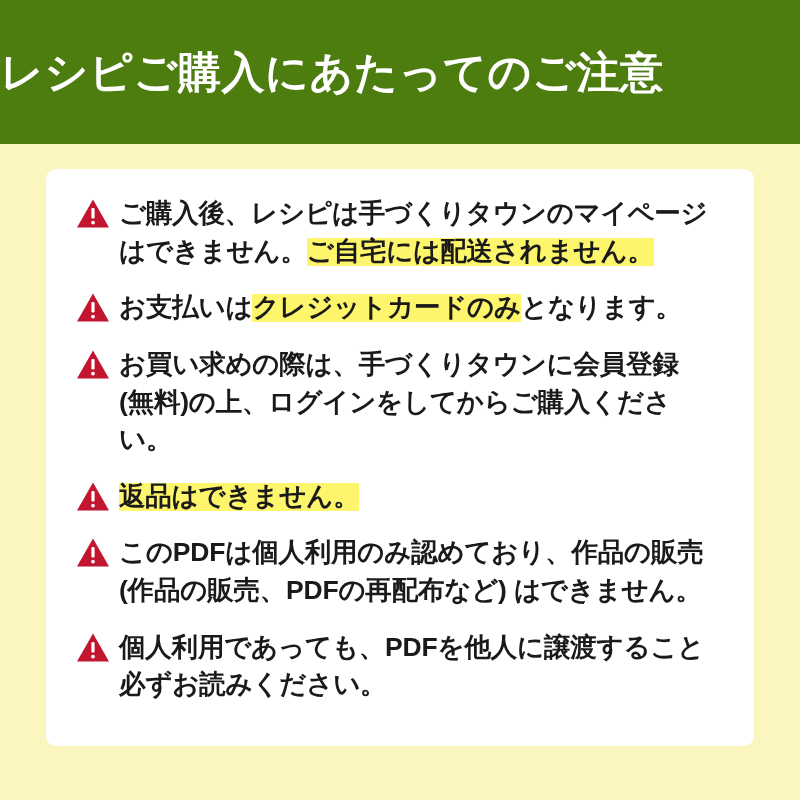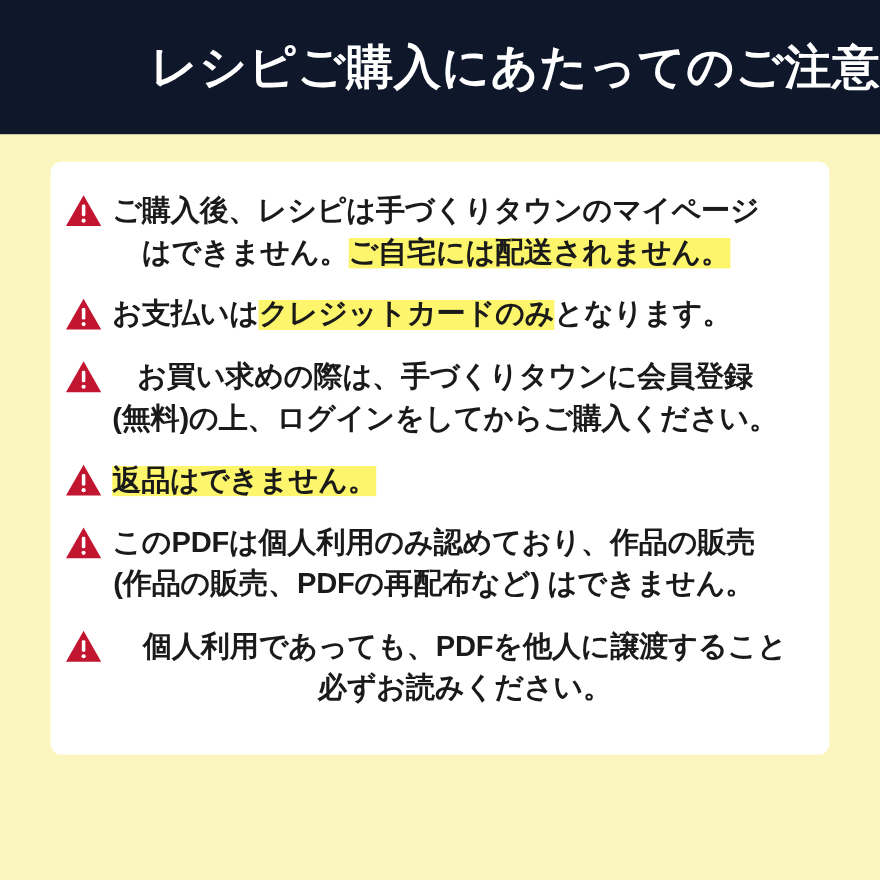--- a/index.html
+++ b/index.html
@@ -14,25 +14,25 @@
   }
   .page {
     width:800px; height:800px;
     background:#fbf6c0;
     display:flex;
     flex-direction:column;
     align-items:center;
   }
   .banner {
     width:800px;
-    height:122px;
-    background:#0f172a;
+    height:144px;
+    background:#4d7c0f;
     display:flex;
     align-items:center;
-    justify-content:flex-end;
+    justify-content:flex-start;
   }
   .banner-title {
     color:#ffffff;
     font-size:43px;
     font-weight:bold;
     letter-spacing:0.5px;
     line-height:1;
     white-space:nowrap;
   }
   .subtitle {
@@ -41,30 +41,29 @@
     font-size:30px;
     font-weight:bold;
     letter-spacing:1px;
     line-height:1;
   }
   .card {
     margin-top:25px;
     width:708px;
     background:#ffffff;
     border-radius:10px;
-    padding:26px 30px 26px 13px;
+    padding:26px 30px 26px 30px;
     flex:0 0 auto;
-    text-align:center;
   }
   .item {
     display:flex;
     align-items:flex-start;
     margin-bottom:19px;
   }
-  .item:last-child { margin-bottom:16px;gap:28px; }
+  .item:last-child { margin-bottom:16px; }
   .warn-icon {
     flex:0 0 auto;
     width:34px;
     height:31px;
     margin-top:3px;
     margin-right:9px;
   }
   .text {
     font-size:26.5px;
     font-weight:bold;

